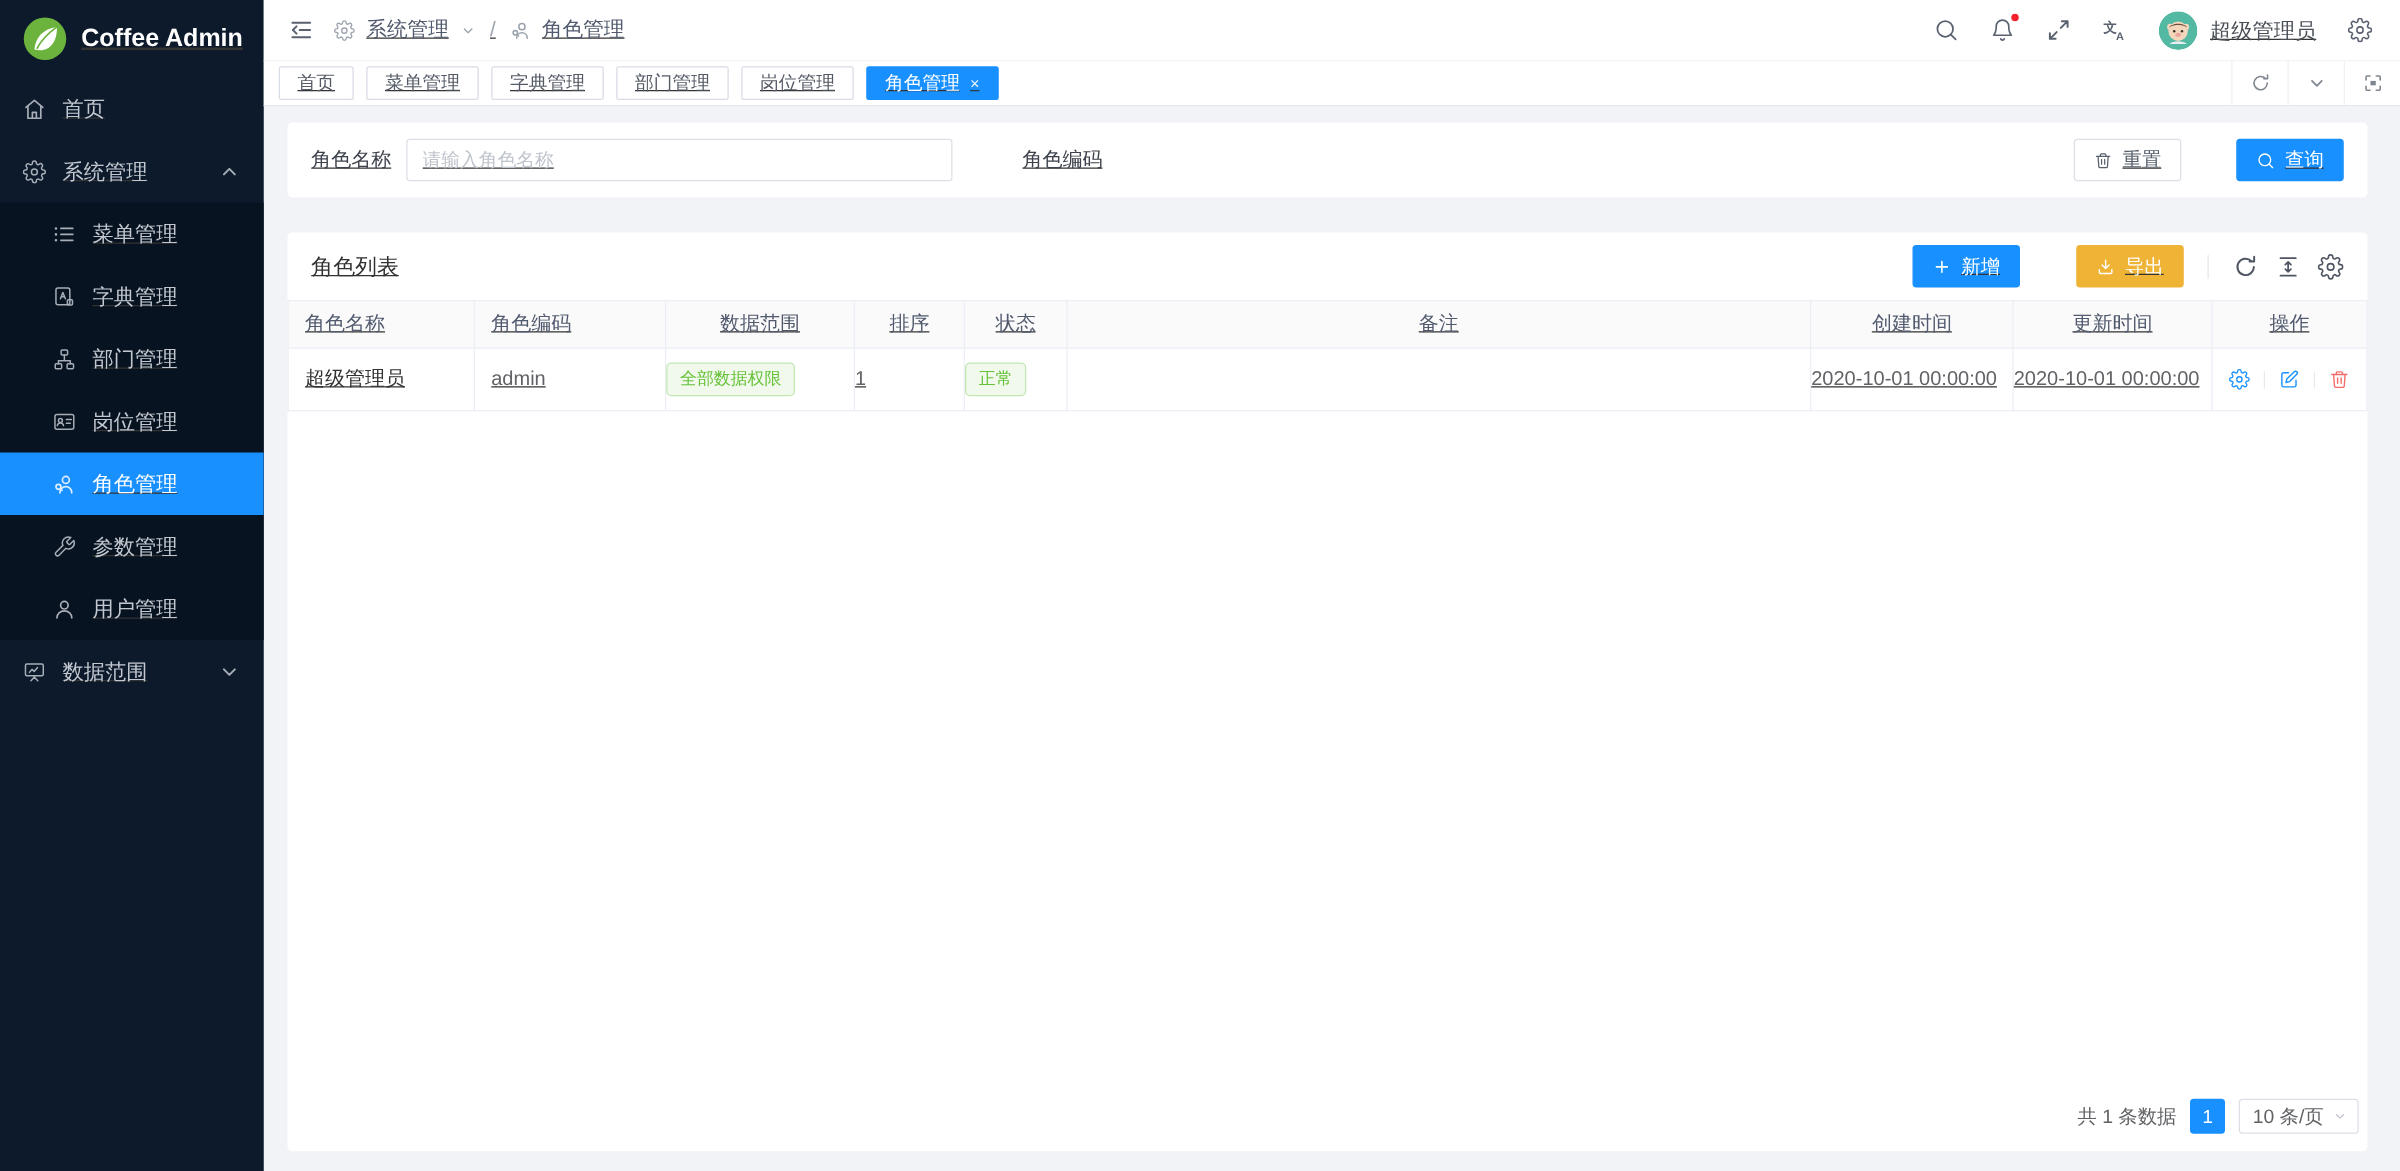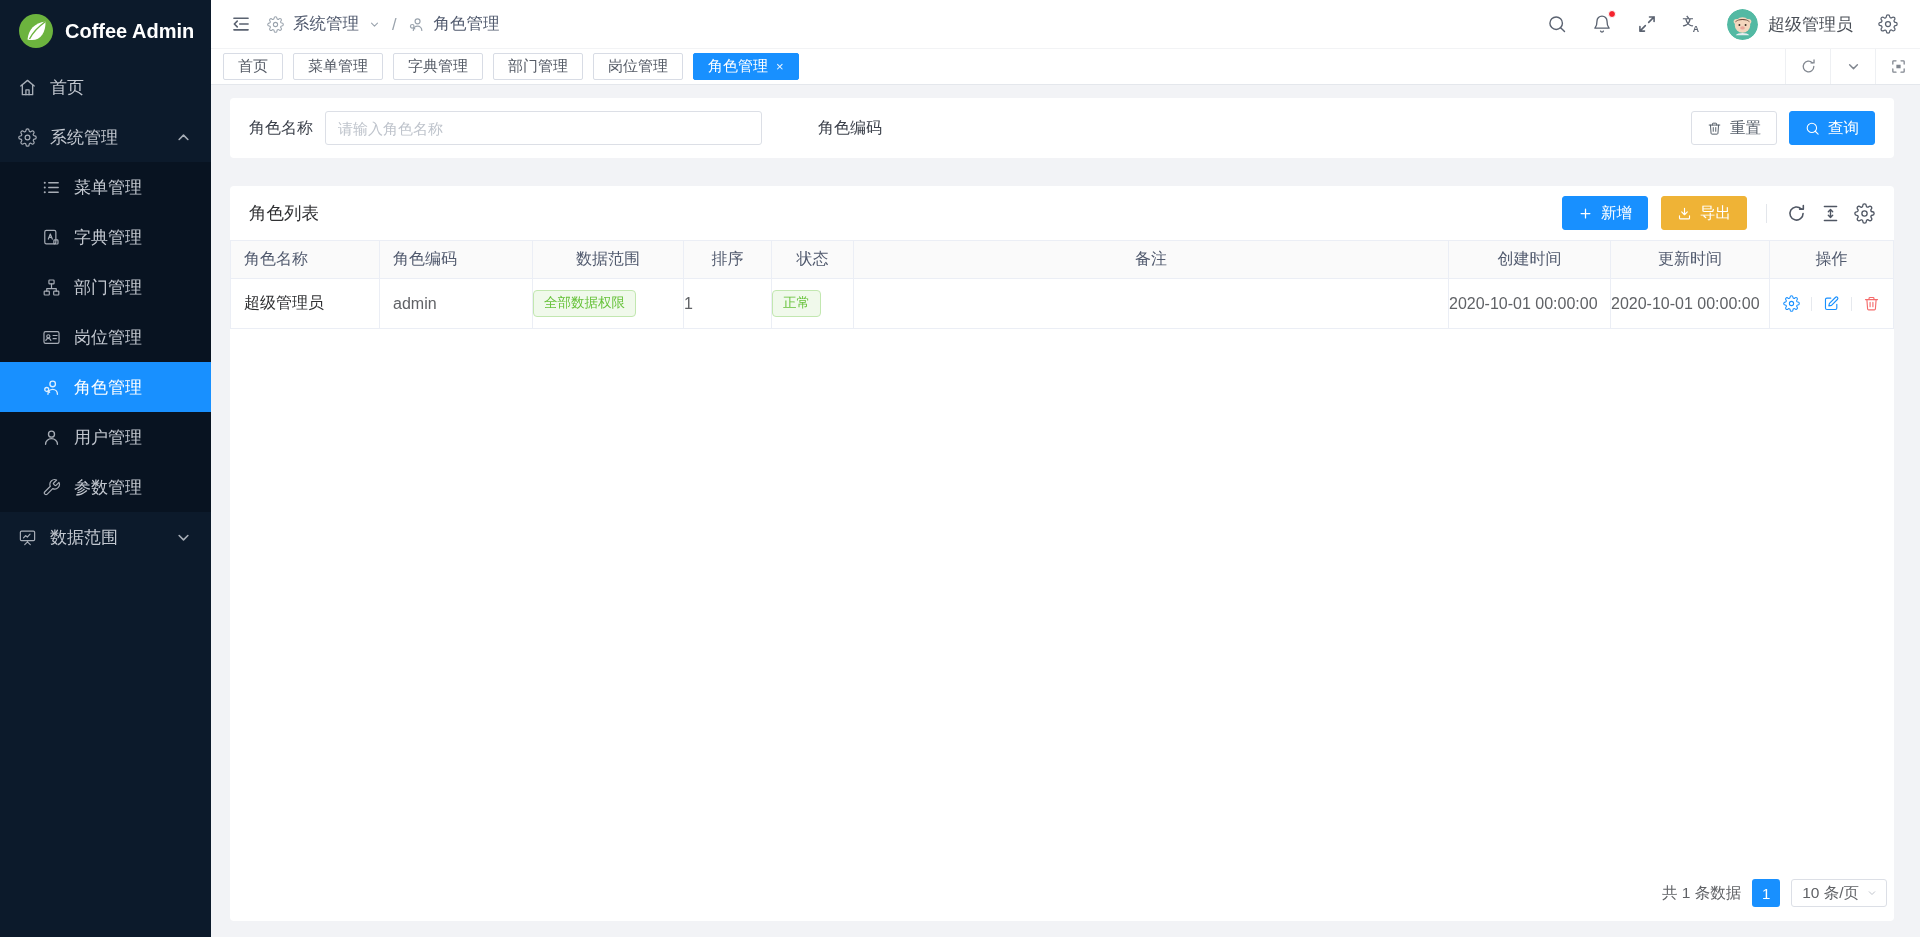--- a/index.html
+++ b/index.html
@@ -1,21 +1,21 @@
 <!DOCTYPE html>
 <html><head>
 <meta charset="utf-8">
 <style>
   * { box-sizing: border-box; margin: 0; padding: 0; }
   html,body { width:1920px; height:937px; }
   body {
     font-family: "Liberation Sans", "DejaVu Sans", sans-serif;
     background:#f2f3f6; overflow:hidden; color:#333;
   }
-  .app { display:flex; width:1920px; height:937px; }
+  .app { display:flex; width:1920px; height:937px;text-decoration:underline; }
 
   
   .sidebar { width:211px; min-width:211px; background:#0c1a2b; display:flex; flex-direction:column; }
   .logo { height:62px; display:flex; align-items:center; gap:11px; padding-left:18px; }
   .logo-badge { width:36px; height:36px; flex:none; }
   .logo-text { color:#fff; font-weight:700; font-size:20px; white-space:nowrap; }
   .menu { flex:1; overflow:hidden; }
   .menu-item { height:50px; display:flex; align-items:center; gap:13px; padding:0 18px;
     font-size:17px; color:#c3c8d0; cursor:pointer; white-space:nowrap; }
   .menu-item .ic { width:19px; height:19px; flex:none; opacity:.85; }
@@ -68,21 +68,21 @@
   .f-group + .f-group { margin-left:56px; }
   .f-label { font-size:16px; color:#3c414b; margin-right:12px; white-space:nowrap; }
   .f-input { width:437px; height:34px; border:1px solid #dcdfe6; border-radius:3px;
     padding:0 12px; font-size:15px; color:#606266; outline:none; background:#fff;
     font-family:inherit; }
   .f-input::placeholder { color:#bfc4cc; }
   .filter-actions { margin-left:auto; display:flex; gap:12px; }
 
   .btn { height:34px; border-radius:3px; display:inline-flex; align-items:center; gap:8px;
     font-size:15.5px; padding:0 15px; cursor:pointer; border:1px solid #dcdfe6;
-    background:#fff; color:#57606b; white-space:nowrap; font-family:inherit; }
+    background:#fff; color:#57606b; white-space:nowrap; font-family:inherit;margin-left:32px; }
   .btn .ic { width:15px; height:15px; }
   .btn-primary { background:#1890ff; border-color:#1890ff; color:#fff; }
   .btn-warning { background:#efb336; border-color:#efb336; color:#fff; }
 
   .table-card { background:#fff; border-radius:4px; margin-top:14px; flex:1;
     position:relative; display:flex; flex-direction:column; min-height:0; }
   .card-head { height:54px; min-height:54px; display:flex; align-items:center; padding:0 19px; }
   .card-title { font-size:17.5px; color:#303133; }
   .card-tools { margin-left:auto; display:flex; align-items:center; gap:13px; }
   .tool-divider { width:1px; height:19px; background:#e3e6eb; margin:0 6px; }
@@ -199,34 +199,34 @@
                 <circle cx="13.5" cy="7.5" r="3.5"></circle>
                 <path d="M7.5 20.5c0-3.6 2.7-6.2 6-6.2s6 2.6 6 6.2"></path>
                 <circle cx="6" cy="14.5" r="2.5"></circle>
                 <path d="M7.8 16.3l1.8 1.8"></path>
               </svg>
             </span>
           <span>角色管理</span>
         </div>
         <div class="menu-item">
           <span class="ic">
+              <svg viewBox="0 0 24 24" fill="none" stroke="currentColor" stroke-width="1.5" stroke-linecap="round" stroke-linejoin="round">
+                <path d="M14.7 6.3a1 1 0 0 0 0 1.4l1.6 1.6a1 1 0 0 0 1.4 0l3.77-3.77a6 6 0 0 1-7.94 7.94l-6.91 6.91a2.12 2.12 0 0 1-3-3l6.91-6.91a6 6 0 0 1 7.94-7.94l-3.76 3.76z"></path>
+              </svg>
+            </span>
+          <span>参数管理</span>
+        </div>
+        <div class="menu-item">
+          <span class="ic">
               <svg viewBox="0 0 24 24" fill="none" stroke="currentColor" stroke-width="1.7" stroke-linecap="round" stroke-linejoin="round">
                 <circle cx="12" cy="7.8" r="3.8"></circle>
                 <path d="M4.5 20.5c0-4.1 3.4-7 7.5-7s7.5 2.9 7.5 7"></path>
               </svg>
             </span>
           <span>用户管理</span>
-        </div>
-        <div class="menu-item">
-          <span class="ic">
-              <svg viewBox="0 0 24 24" fill="none" stroke="currentColor" stroke-width="1.5" stroke-linecap="round" stroke-linejoin="round">
-                <path d="M14.7 6.3a1 1 0 0 0 0 1.4l1.6 1.6a1 1 0 0 0 1.4 0l3.77-3.77a6 6 0 0 1-7.94 7.94l-6.91 6.91a2.12 2.12 0 0 1-3-3l6.91-6.91a6 6 0 0 1 7.94-7.94l-3.76 3.76z"></path>
-              </svg>
-            </span>
-          <span>参数管理</span>
         </div>
       </div>
       <div class="menu-item">
         <span class="ic">
             <svg viewBox="0 0 24 24" fill="none" stroke="currentColor" stroke-width="1.5" stroke-linecap="round" stroke-linejoin="round">
               <rect x="3" y="4" width="18" height="12" rx="1.5"></rect>
               <path d="M7 12.5l2.6-3 2.2 2 3.4-3.8"></path>
               <path d="M12 16v1.5"></path>
               <path d="M8.5 21l3.5-3.5L15.5 21"></path>
             </svg>

